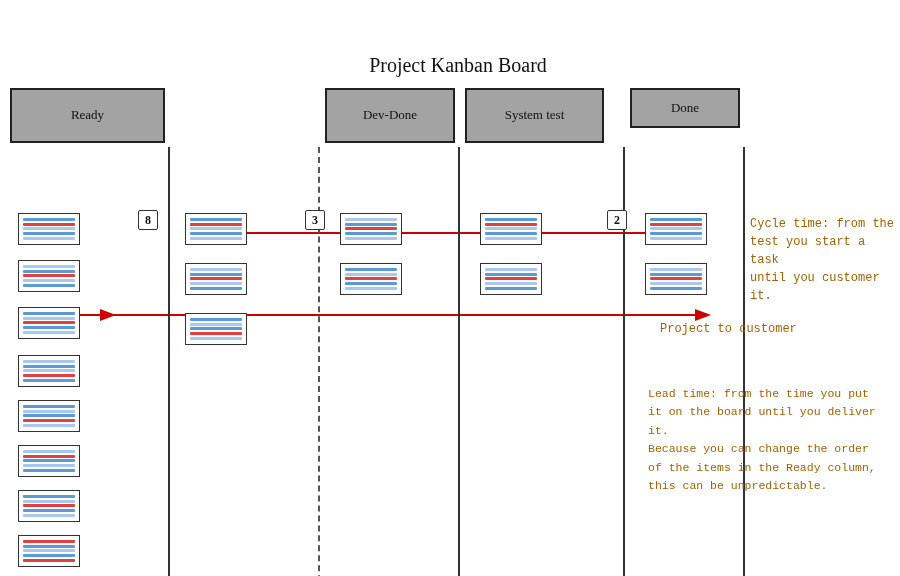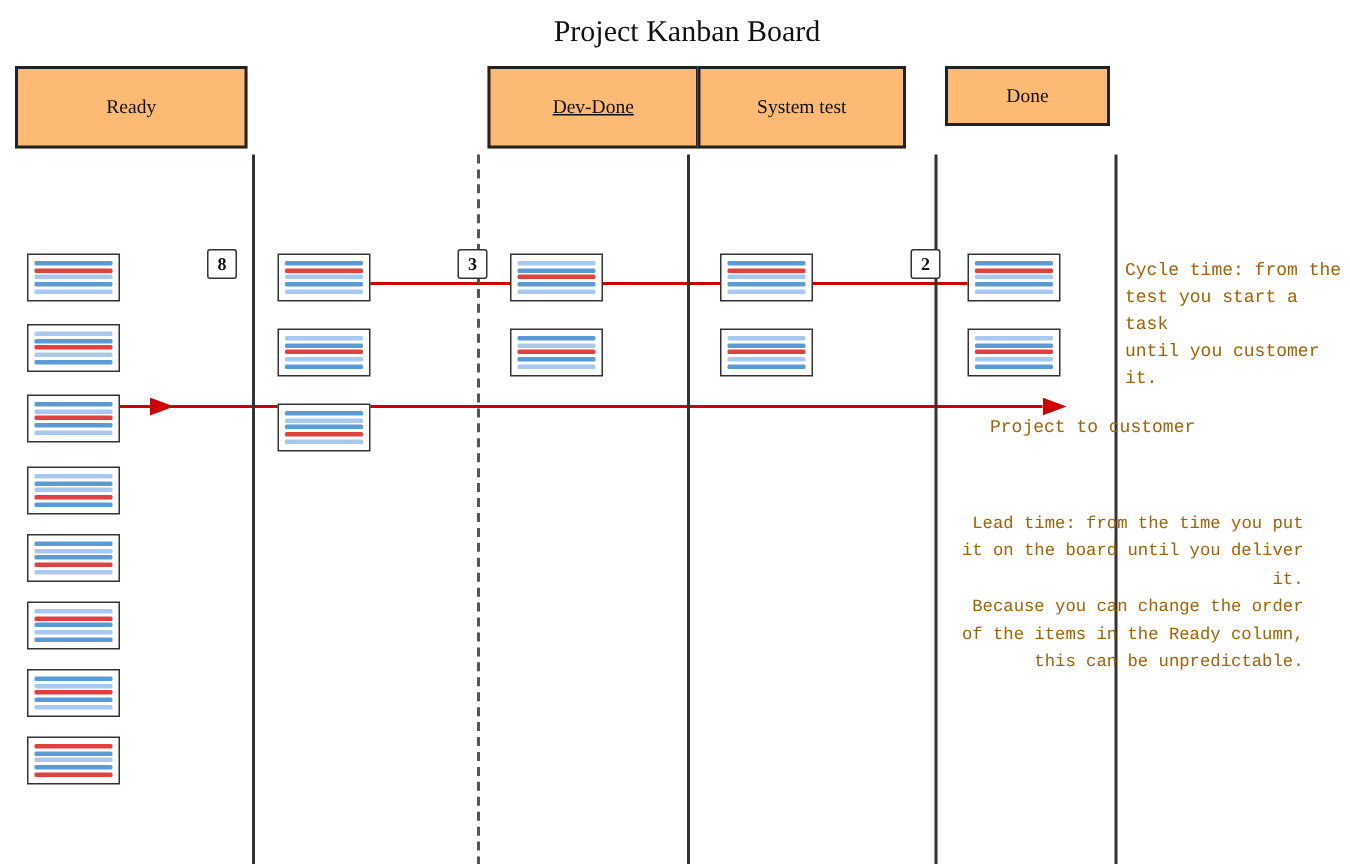--- a/index.html
+++ b/index.html
@@ -17,34 +17,35 @@
     .handwritten {
       font-family: 'Comic Sans MS', 'Chalkboard SE', cursive;
     }
 
     .page-title {
       text-align: center;
       font-family: 'Comic Sans MS', 'Chalkboard SE', cursive;
       font-size: 20px;
       padding: 10px 0 8px 16px;
       color: #111;
+      margin-top: 44px;
     }
 
     .board-container {
       position: relative;
       width: 900px;
       height: 536px;
     }
 
     
     .col-header {
       position: absolute;
       top: 0;
       border: 2px solid #222;
-      background: #fdba74;
+      background: #a3a3a3;
       display: flex;
       align-items: center;
       justify-content: center;
       text-align: center;
       font-family: 'Comic Sans MS', 'Chalkboard SE', cursive;
       font-size: 13px;
       color: #111;
       padding: 4px;
       line-height: 1.3;
     }
@@ -151,21 +152,21 @@
     <line x1="695" y1="148" x2="220" y2="148" stroke="#cc0000" stroke-width="2" marker-end="url(#arrowhead-left)"></line>
 
     <line x1="100" y1="230" x2="695" y2="230" stroke="#cc0000" stroke-width="2" marker-end="url(#arrowhead-right)"></line>
 
     <line x1="100" y1="230" x2="38" y2="230" stroke="#cc0000" stroke-width="2" marker-start="url(#arrowhead-left)"></line>
   </svg>
 
   <div class="col-header handwritten" style="left:10px; width:155px; height:55px; top:3px;">Ready</div>
 
 
-  <div class="col-header handwritten" style="left:325px; width:141px; height:55px; top:3px;text-decoration:underline;">Dev-Done</div>
+  <div class="col-header handwritten" style="left:325px; width:130px; height:55px; top:3px;">Dev-Done</div>
 
   <div class="col-header handwritten" style="left:465px; width:139px; height:55px; top:3px;">System test</div>
 
   <div class="col-header handwritten" style="left:630px; width:110px; height:40px; top:3px;">Done</div>
 
   <div class="col-divider" style="left:168px;"></div>
   <div class="col-divider-dashed" style="left:318px;"></div>
   <div class="col-divider" style="left:458px;"></div>
   <div class="col-divider" style="left:623px;"></div>
   <div class="col-divider" style="left:743px;"></div>
@@ -347,21 +348,21 @@
   </div>
 
   <div class="annotation" style="left:750px; top:130px; width:145px;">
     <span>Cycle time: from the</span><br>
     <span>test you start a task</span><br>
     <span>until you customer it.</span>
   </div>
 
   <div class="annotation" style="left:660px; top:235px;">Project to customer</div>
 
-  <div class="annotation" style="left:624px; top:300px; width:245px; line-height:1.6; font-size:11.5px;text-align:right;">
+  <div class="annotation" style="left:648px; top:300px; width:245px; line-height:1.6; font-size:11.5px;">
     Lead time: from the time you put<br>
     it on the board until you deliver it.<br>
     Because you can change the order<br>
     of the items in the Ready column,<br>
     this can be unpredictable.
   </div>
 
 </div>
 
 </body></html>

